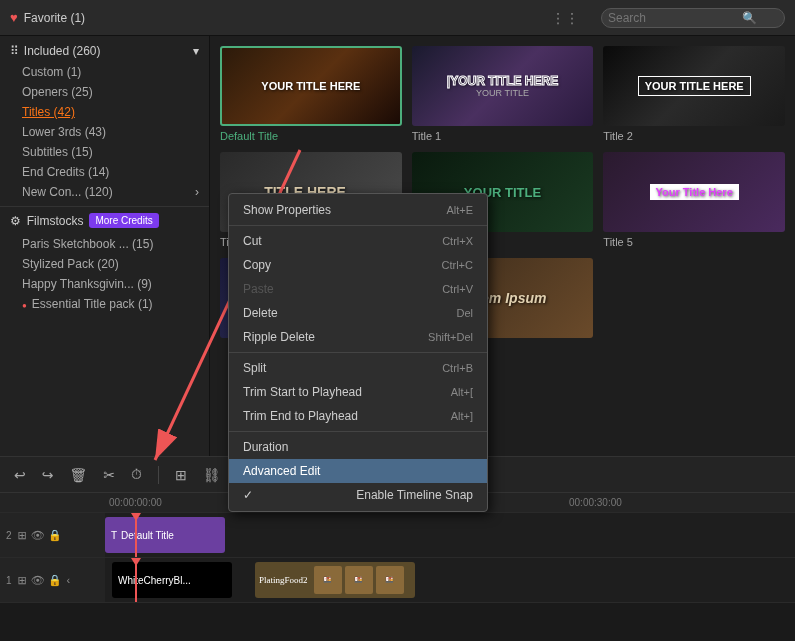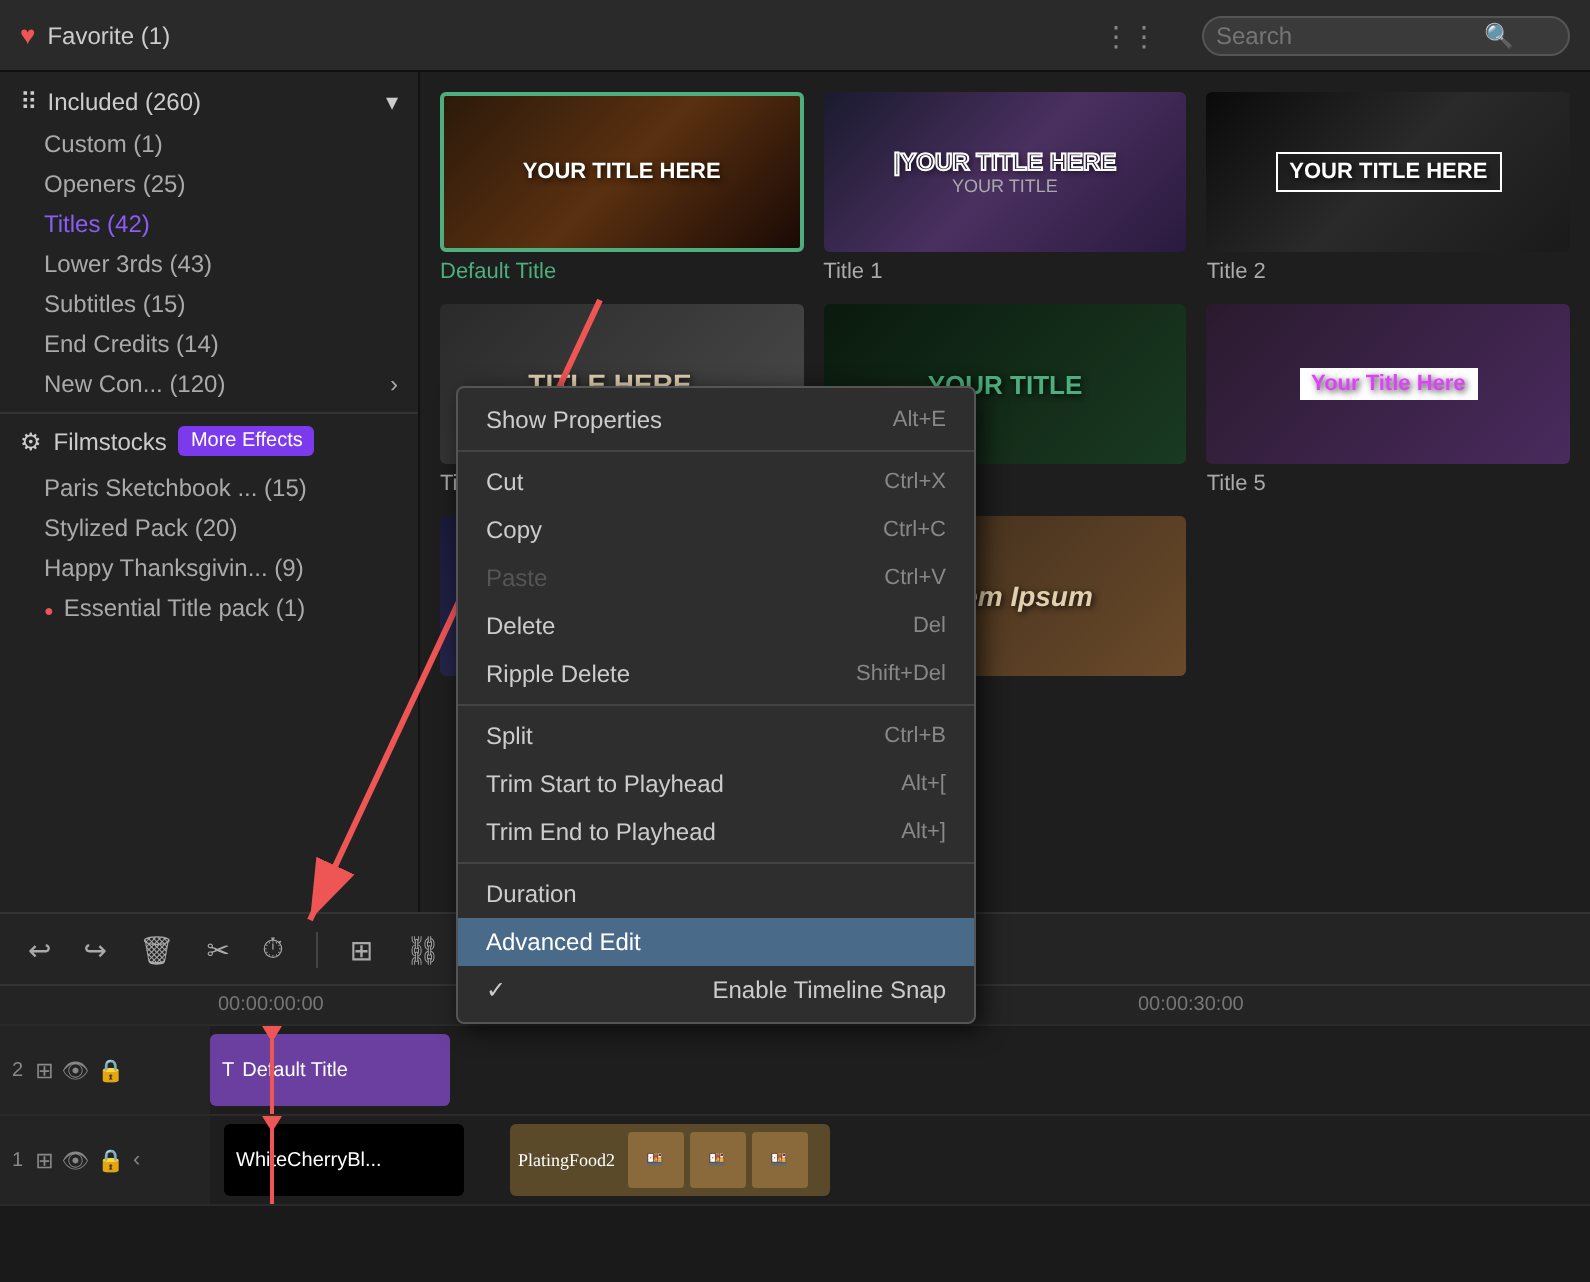--- a/index.html
+++ b/index.html
@@ -78,21 +78,21 @@
     .sidebar-header-left {
       display: flex;
       align-items: center;
       gap: 5px;
     }
     .sidebar-item-row {
       padding: 3px 10px 3px 22px;
       cursor: pointer;
       color: #aaa;
     }
-    .sidebar-item-row.highlight { color: #8b5cf6; }
+    .sidebar-item-row.highlight { color: #f97316; text-decoration: underline; }
 
     .filmstocks-header {
       display: flex;
       align-items: center;
       gap: 6px;
       padding: 6px 10px;
       border-top: 1px solid #333;
     }
     .more-effects-btn {
       background: #7c3aed;
@@ -440,21 +440,21 @@
       <div class="sidebar-item-row">End Credits (14)</div>
       <div class="sidebar-item-row" style="display:flex;justify-content:space-between;">
         <span>New Con... (120)</span>
         <span>›</span>
       </div>
     </div>
 
     <div class="filmstocks-header">
       <span>⚙</span>
       <span>Filmstocks</span>
-      <button class="more-effects-btn">More Effects</button>
+      <button class="more-effects-btn">More Credits</button>
     </div>
     <div class="filmstock-item">Paris Sketchbook ... (15)</div>
     <div class="filmstock-item">Stylized Pack (20)</div>
     <div class="filmstock-item">Happy Thanksgivin... (9)</div>
     <div class="filmstock-item dot-red">Essential Title pack (1)</div>
   </div>
 
   <div class="content-area">
     <div class="thumbnails-grid">
 

